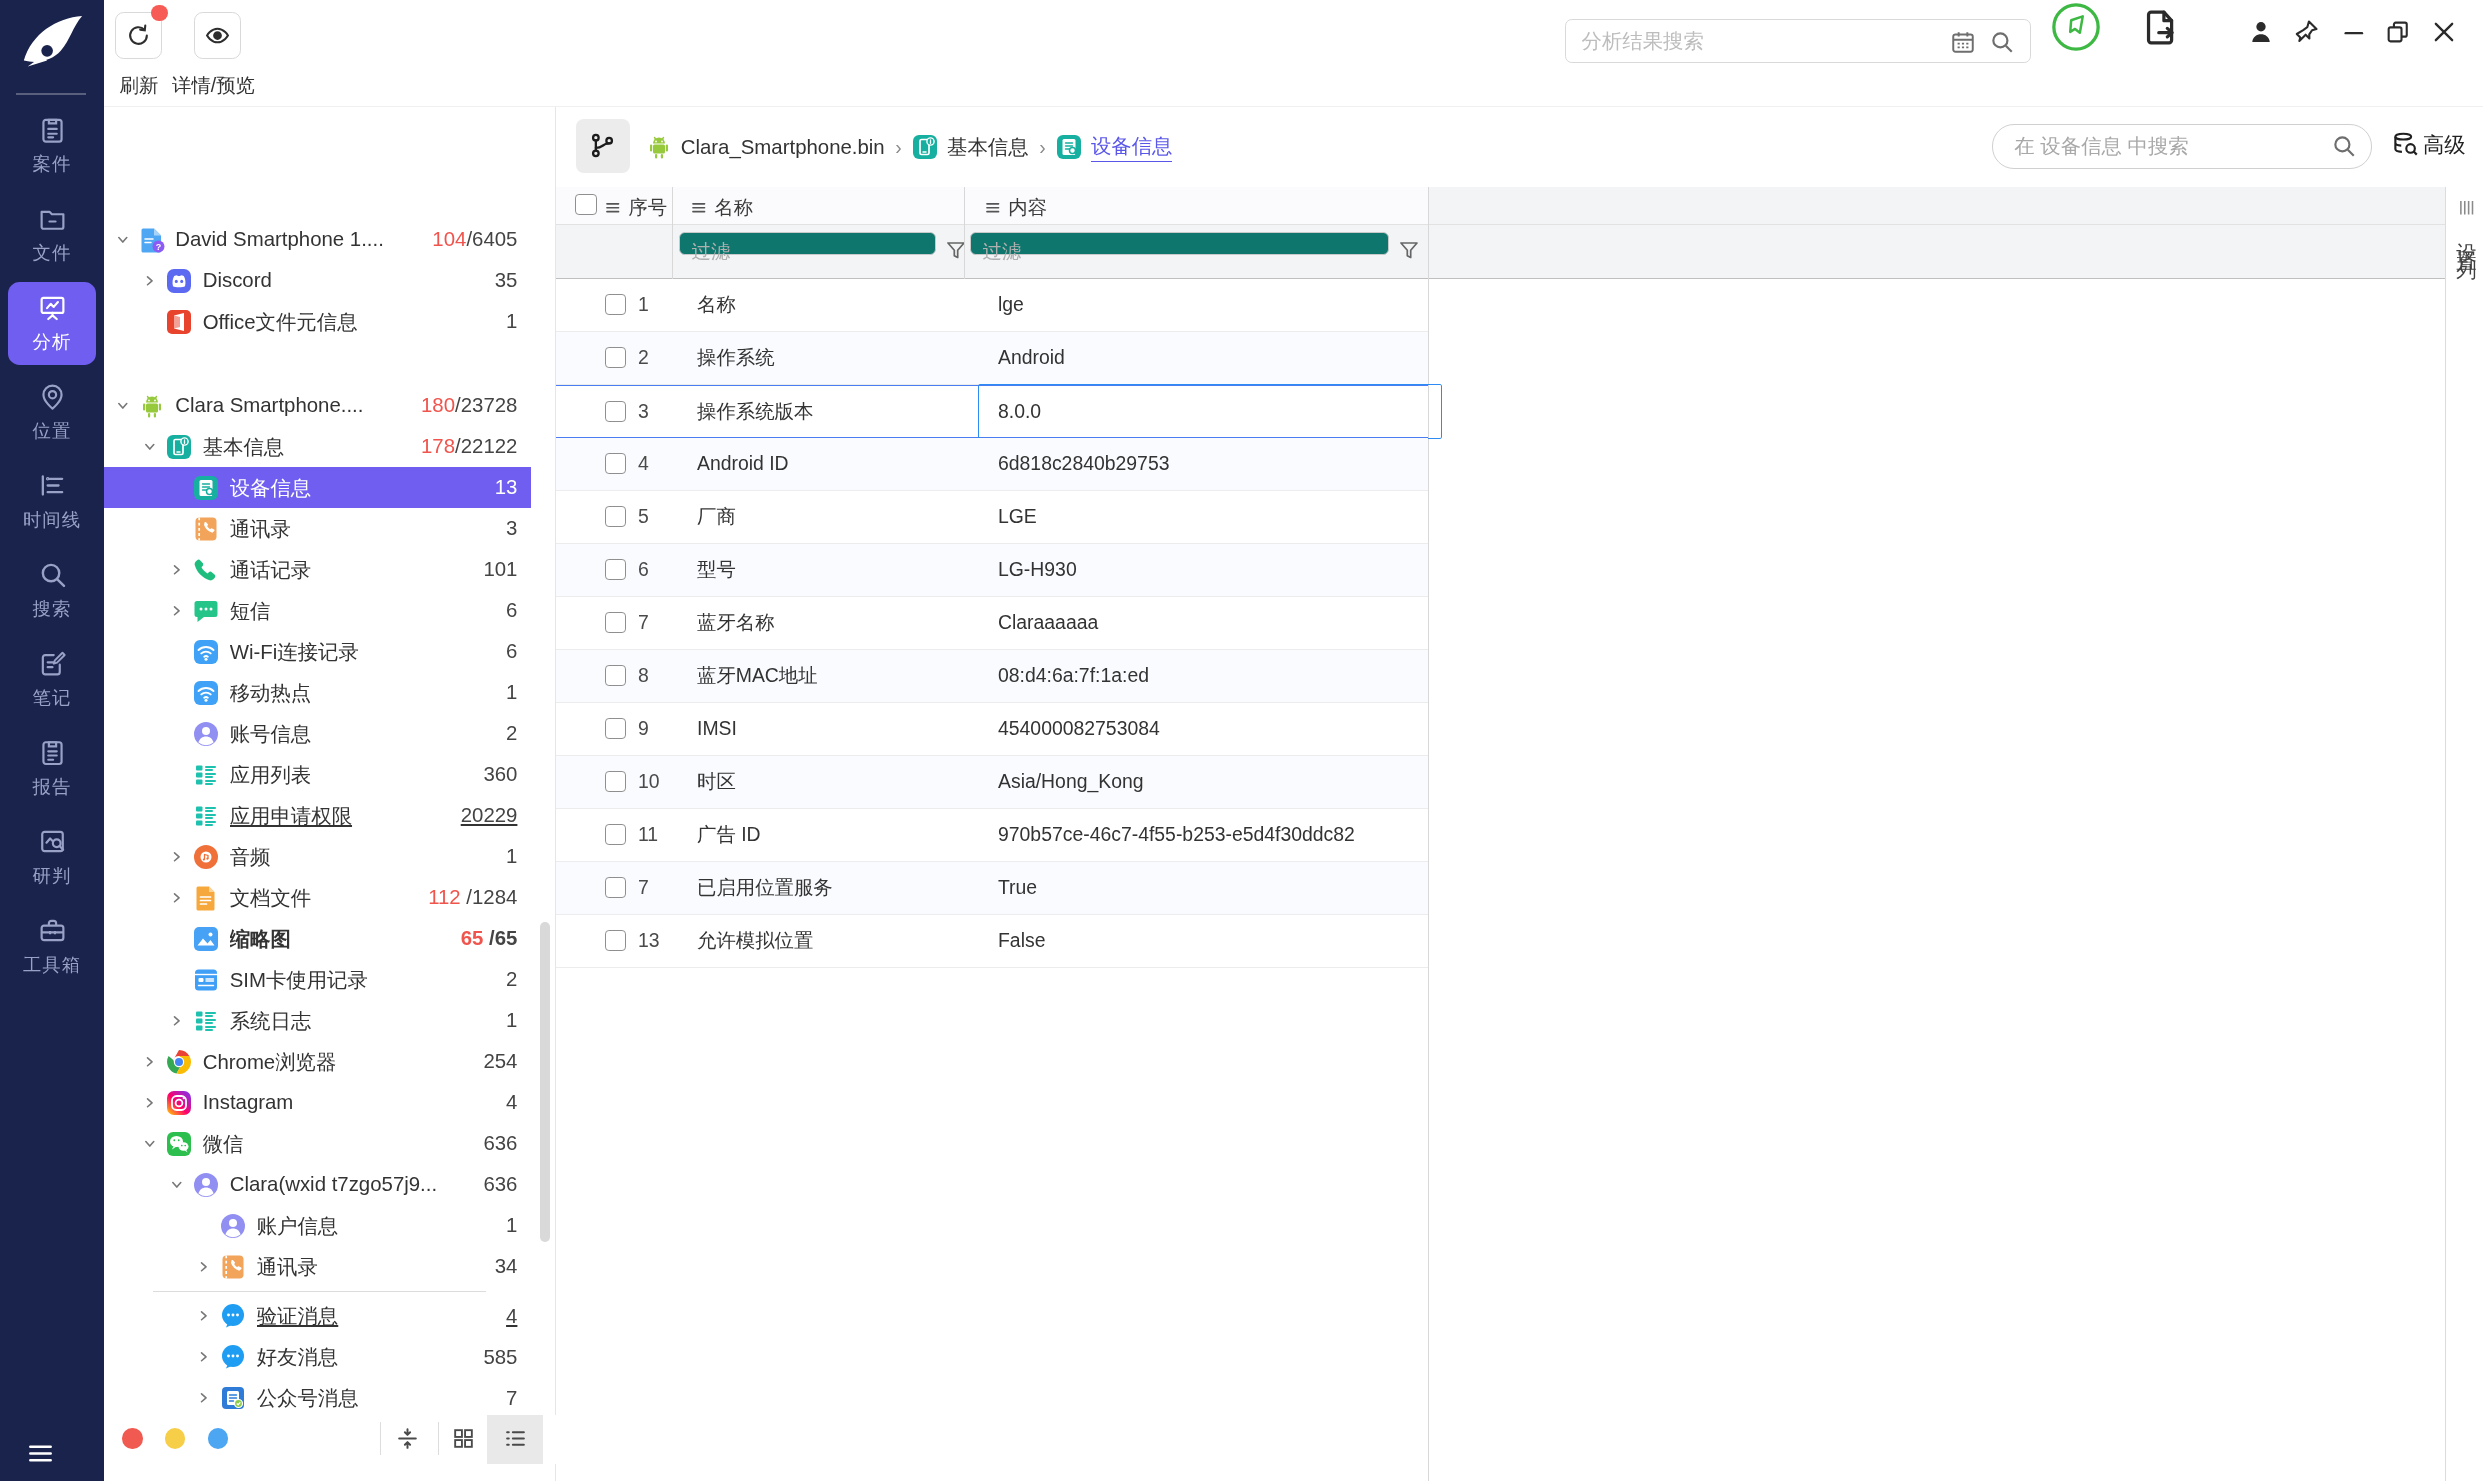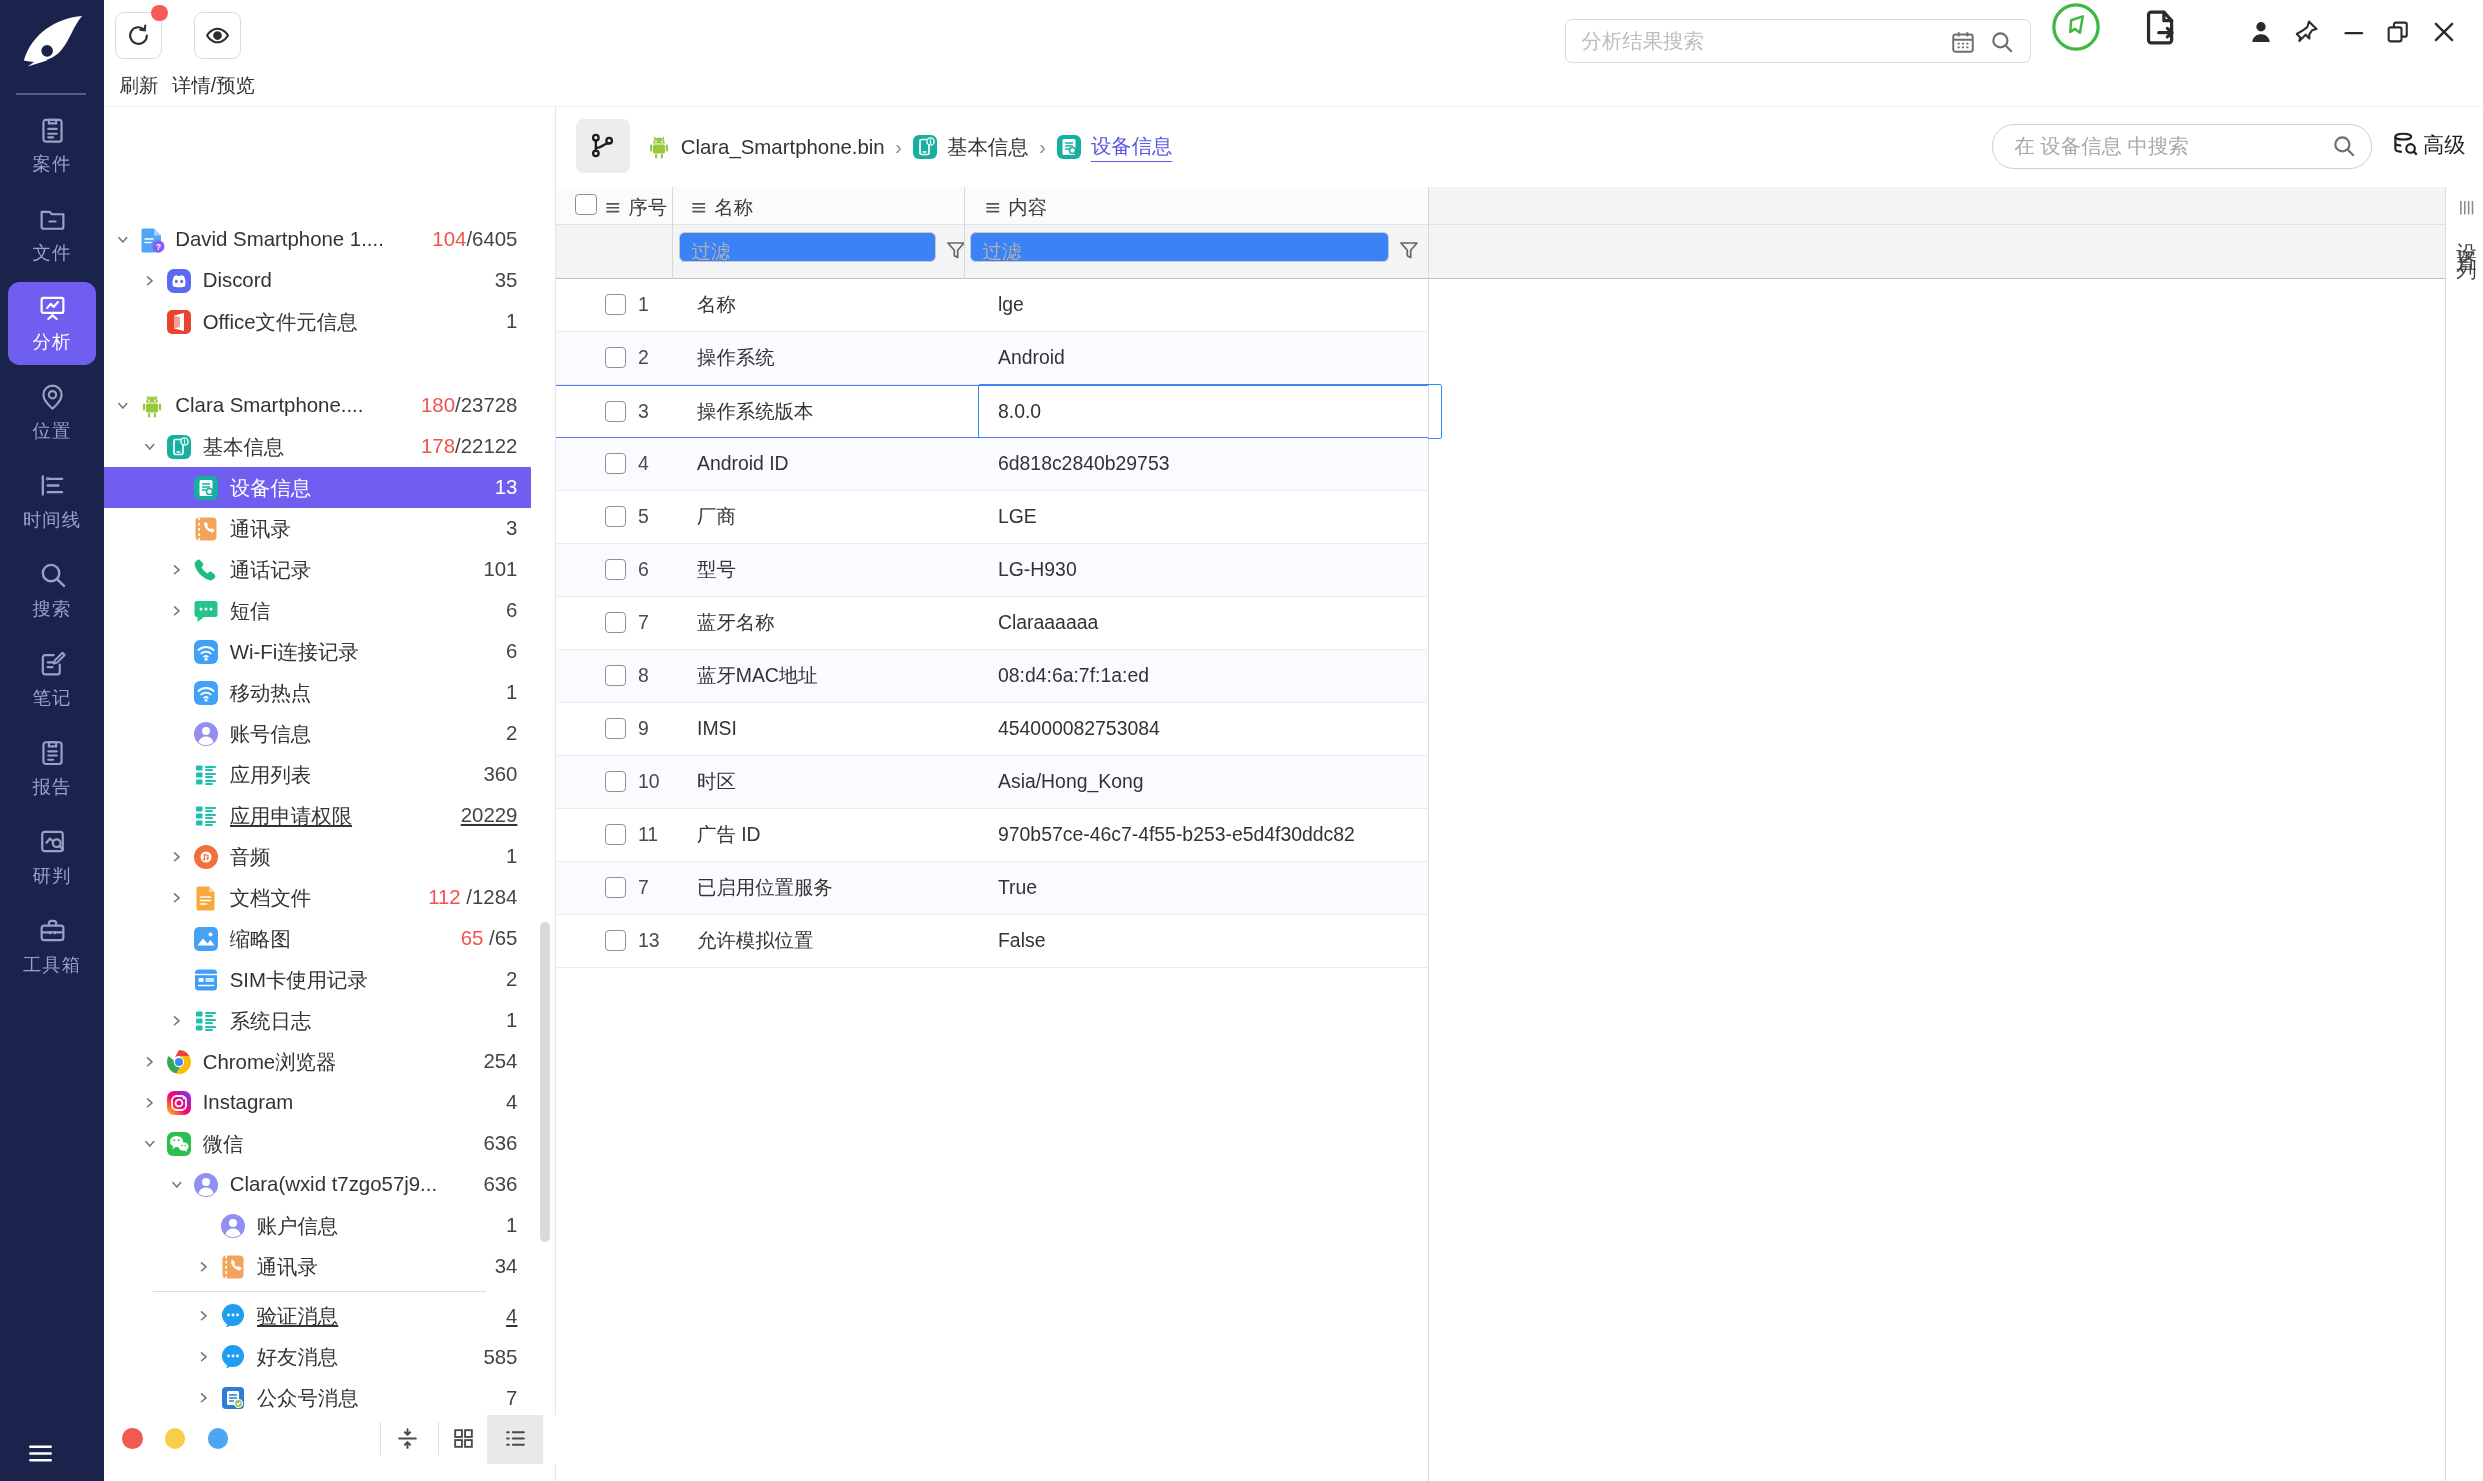--- a/index.html
+++ b/index.html
@@ -89,21 +89,21 @@
 
   .grayband { position:absolute; left:0; top:80px; width:1889px; height:92px; background:#f3f4f6; }
   .headrow { position:absolute; left:0; top:80px; width:872px; height:38px; background:#fbfbfd; }
   .h-line1 { position:absolute; left:0; top:117px; width:1889px; height:1px; background:#e2e2e2; }
   .h-line2 { position:absolute; left:0; top:171px; width:1889px; height:1px; background:#bfbfbf; }
   .vsep { position:absolute; top:80px; width:1px; height:92px; background:#d8d8d8; }
   .vsep.tall { height:1295px; }
   .checkbox { width:21.3px; height:21.3px; border:1.9px solid #8f8f8f; border-radius:3.9px; background:#fff; cursor:pointer; }
   .hcell { position:absolute; top:87px; font-size:19.4px; color:#3a3a3a; display:flex; align-items:center; gap:6.8px; }
   .menu-ic { width:17.5px; height:17.5px; color:#555; }
-  .filter-box { position:absolute; top:125px; height:30px; border:1px solid #c9c9c9; border-radius:5.8px; background:#3b82f6; }
+  .filter-box { position:absolute; top:125px; height:23px; border:1px solid #c9c9c9; border-radius:5.8px; background:#0f766e; }
   .filter-box input { position:absolute; left:11.6px; top:0; width:85%; height:37px; border:none; outline:none; font-size:19.4px; background:transparent; }
   .filter-box input::placeholder { color:#b0b0b0; }
   .funnel { position:absolute; top:132px; width:24px; height:24px; color:#666; cursor:pointer; }
 
   .rows { position:absolute; left:0; top:172px; width:872px; }
   .trow { position:relative; height:53px; border-bottom:1px solid #ececec; background:#fff; cursor:pointer; }
   .trow.even { background:#f9fbfe; }
   .trow .cb { position:absolute; left:49px; top:14.6px; }
   .trow .no { position:absolute; left:82px; top:0; line-height:51px; font-size:19.4px; color:#4a4a4a; }
   .trow .nm { position:absolute; left:141px; top:0; line-height:51px; font-size:19.4px; color:#333; }
@@ -563,21 +563,21 @@
         <span class="ticon">
           <svg viewBox="0 0 26 26">
             <path d="M5 1.5h11l5.5 5.5V24a1.5 1.5 0 0 1-1.5 1.5H5A1.5 1.5 0 0 1 3.5 24V3A1.5 1.5 0 0 1 5 1.5z" fill="#F6A83C"></path>
             <path d="M16 1.5L21.5 7H16z" fill="#FBD49A"></path>
             <path d="M7.5 12h10M7.5 15.5h10M7.5 19h6" stroke="#fff" stroke-width="1.7" stroke-linecap="round"></path>
           </svg>
         </span>
         <span class="tlabel">文档文件</span>
         <span class="tcount"><em>112</em> /1284</span>
       </div>
-      <div class="trow-tree" style="padding-left: 66px;">
+      <div class="trow-tree" style="padding-left: 66px; font-weight: bold;">
         <span class="chev"></span>
         <span class="ticon">
           <svg viewBox="0 0 26 26">
             <rect x="1" y="1" width="24" height="24" rx="5" fill="#47A2F5"></rect>
             <circle cx="17.5" cy="8.5" r="2" fill="#fff"></circle>
             <path d="M4.5 19.5l5.5-7 4.5 5 3-3.5 4 5.5z" fill="#fff"></path>
           </svg>
         </span>
         <span class="tlabel">缩略图</span>
         <span class="tcount"><em>65</em> /65</span>

